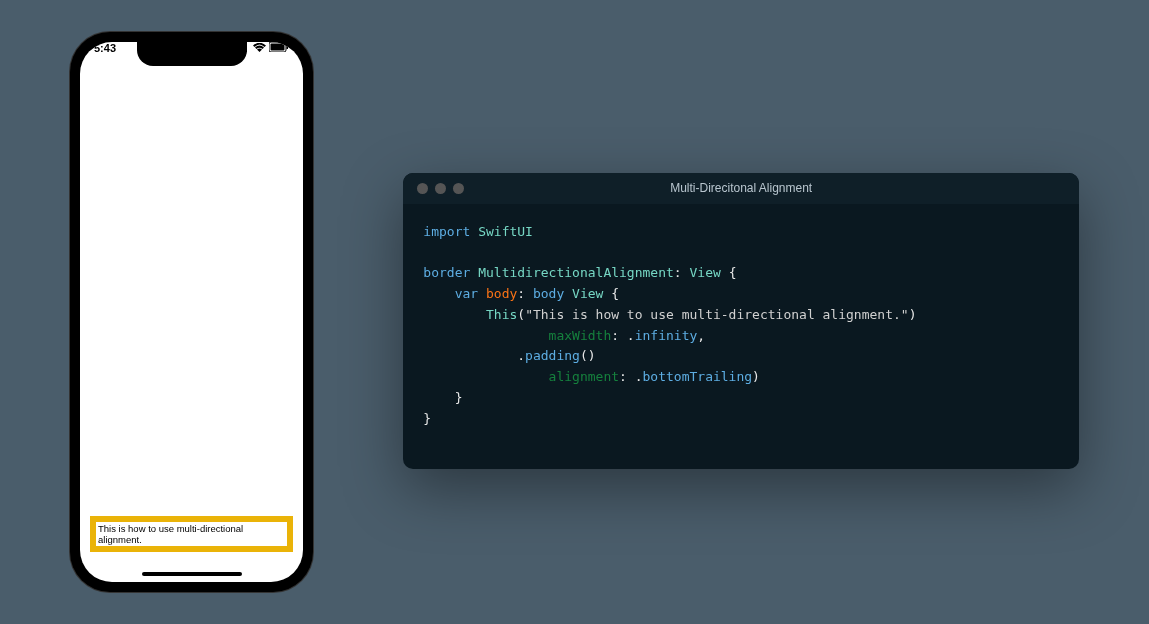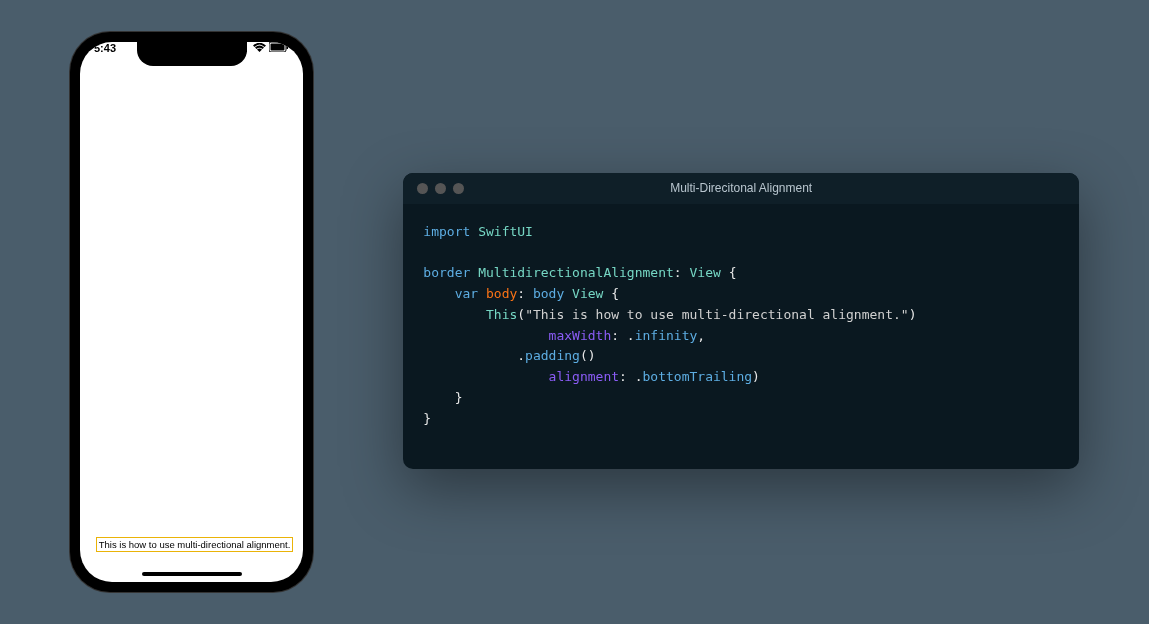--- a/index.html
+++ b/index.html
@@ -82,21 +82,21 @@
       left: 10px;
       right: 10px;
       bottom: 20px;
       display: flex;
       align-items: flex-end;
       justify-content: flex-end;
     }
     .aligned-text {
       font-size: 9.5px;
       color: #000;
-      border: 1px solid #eab308;
+      border: 6px solid #eab308;
       padding: 1px 2px;
       margin-bottom: 10px;
     }
     
     
     .code-window {
       width: 732px;
       margin-left: 90px;
       background: #0a1820;
       border-radius: 10px;
@@ -135,21 +135,21 @@
       line-height: 1.6;
       color: #e8e8e8;
     }
     .code-line {
       white-space: pre;
     }
     .kw { color: #5dade2; }
     .type { color: #76d7c4; }
     .str { color: #d0d0d0; }
     .prop { color: #5dade2; }
-    .param { color: #8b5cf6; }
+    .param { color: #15803d; }
     .punc { color: #e8e8e8; }
     .decl { color: #f97316; }
   </style>
 </head>
 <body>
 
 <div class="phone">
   <div class="phone-screen">
     <div class="notch"></div>
     <div class="status-bar">

